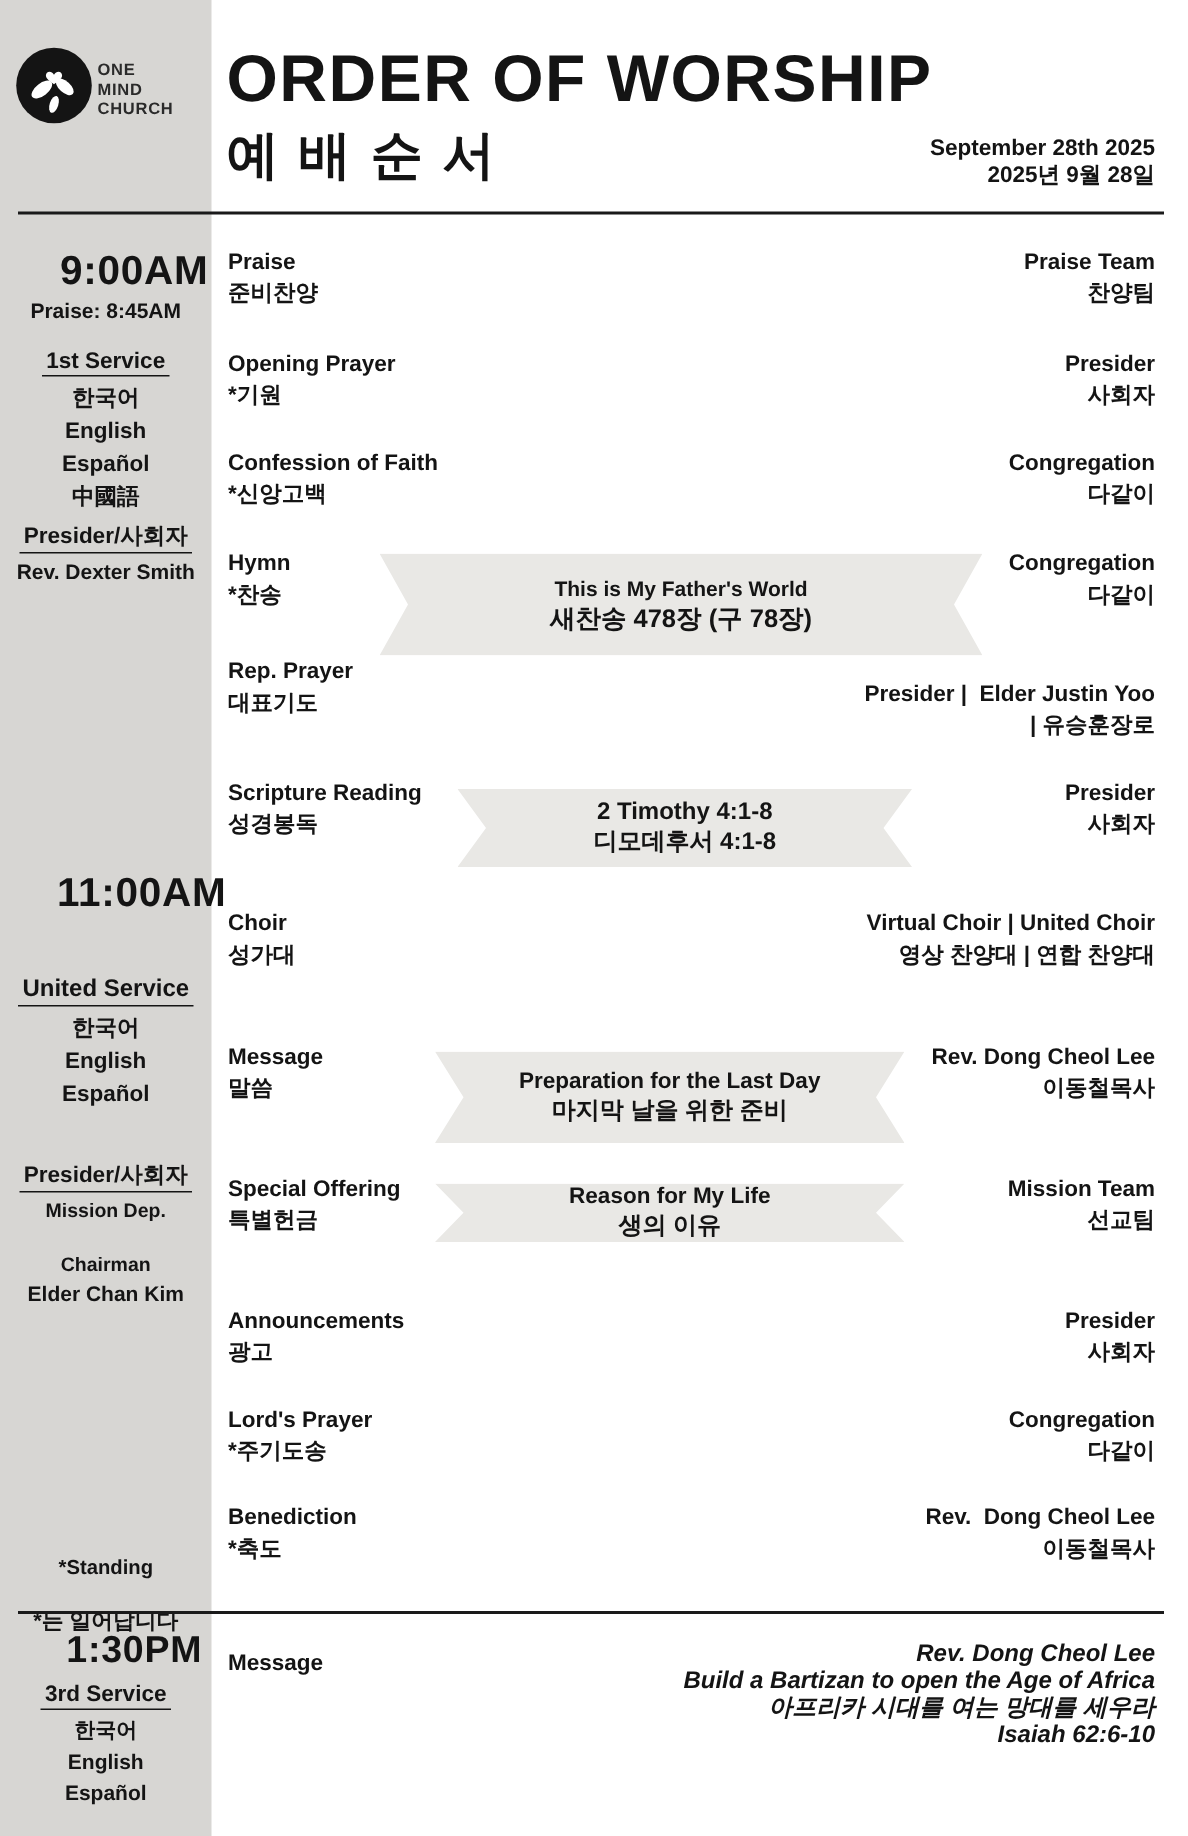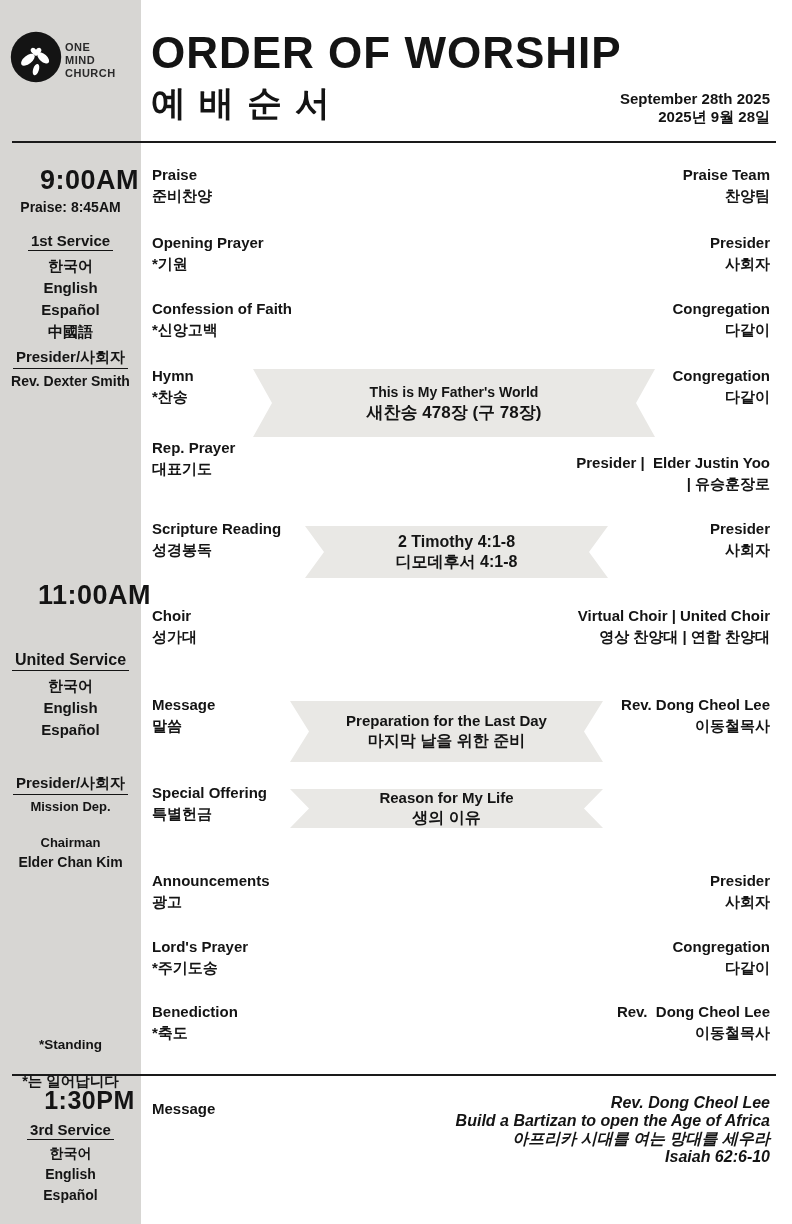--- a/index.html
+++ b/index.html
@@ -211,20 +211,24 @@
   </div>
 
   <div class="row-left" style="top:783px;">
     <div class="en">Special Offering</div>
     <div class="ko">특별헌금</div>
   </div>
   <div class="ribbon" style="left:290px;top:789px;width:313px;height:39px;">
     <div class="b-en" style="font-size:15px;">Reason for My Life</div>
     <div class="b-ko">생의 이유</div>
   </div>
+  <div class="row-right" style="top:783px;">
+    <div class="en">Mission Team</div>
+    <div class="ko">선교팀</div>
+  </div>
 
   <div class="row-left" style="top:871px;">
     <div class="en">Announcements</div>
     <div class="ko">광고</div>
   </div>
   <div class="row-right" style="top:871px;">
     <div class="en">Presider</div>
     <div class="ko">사회자</div>
   </div>
 

